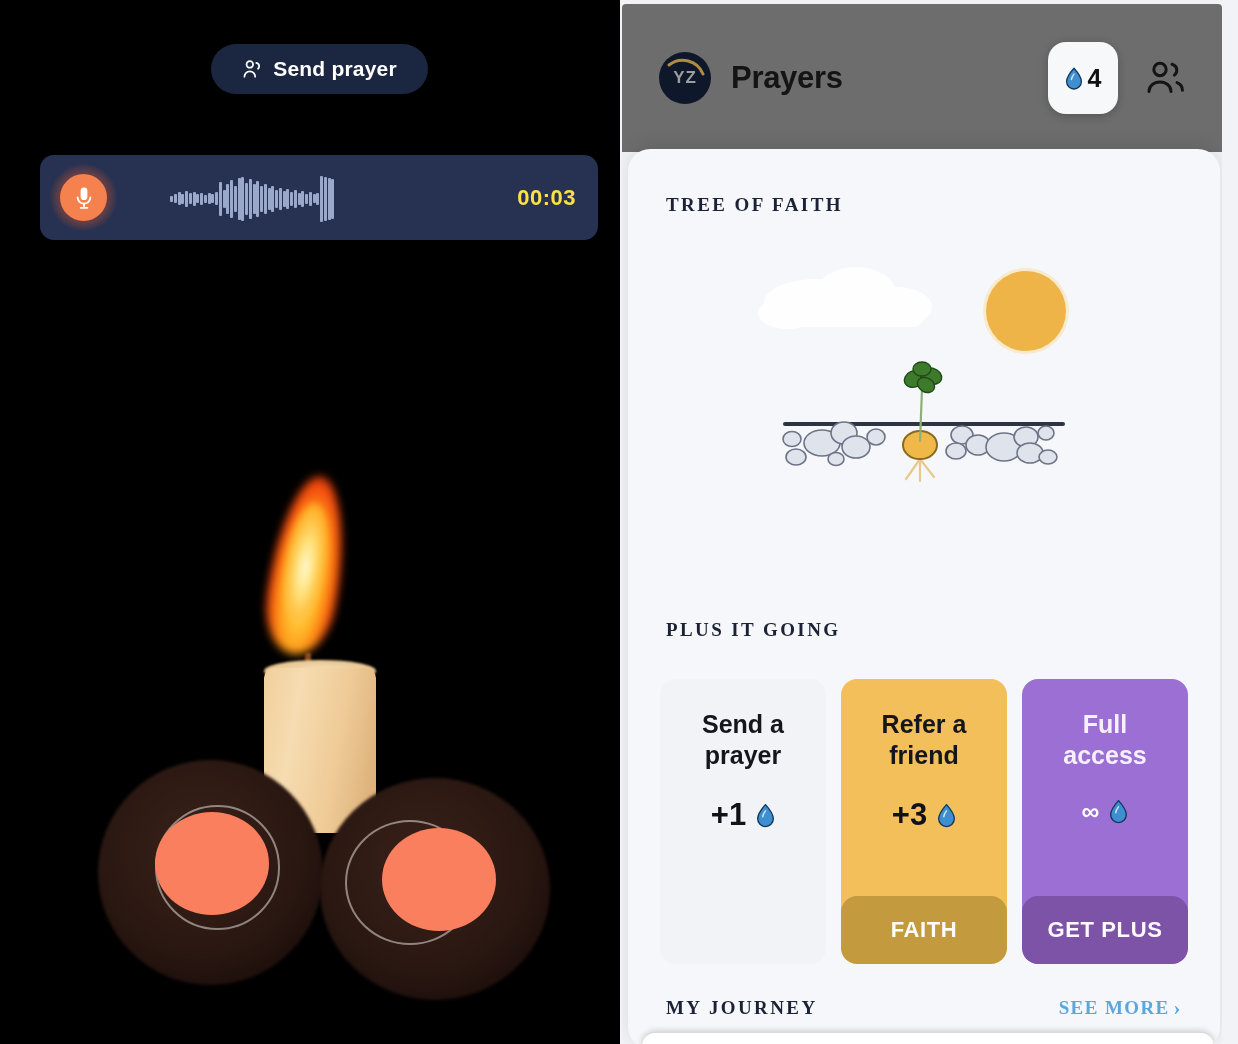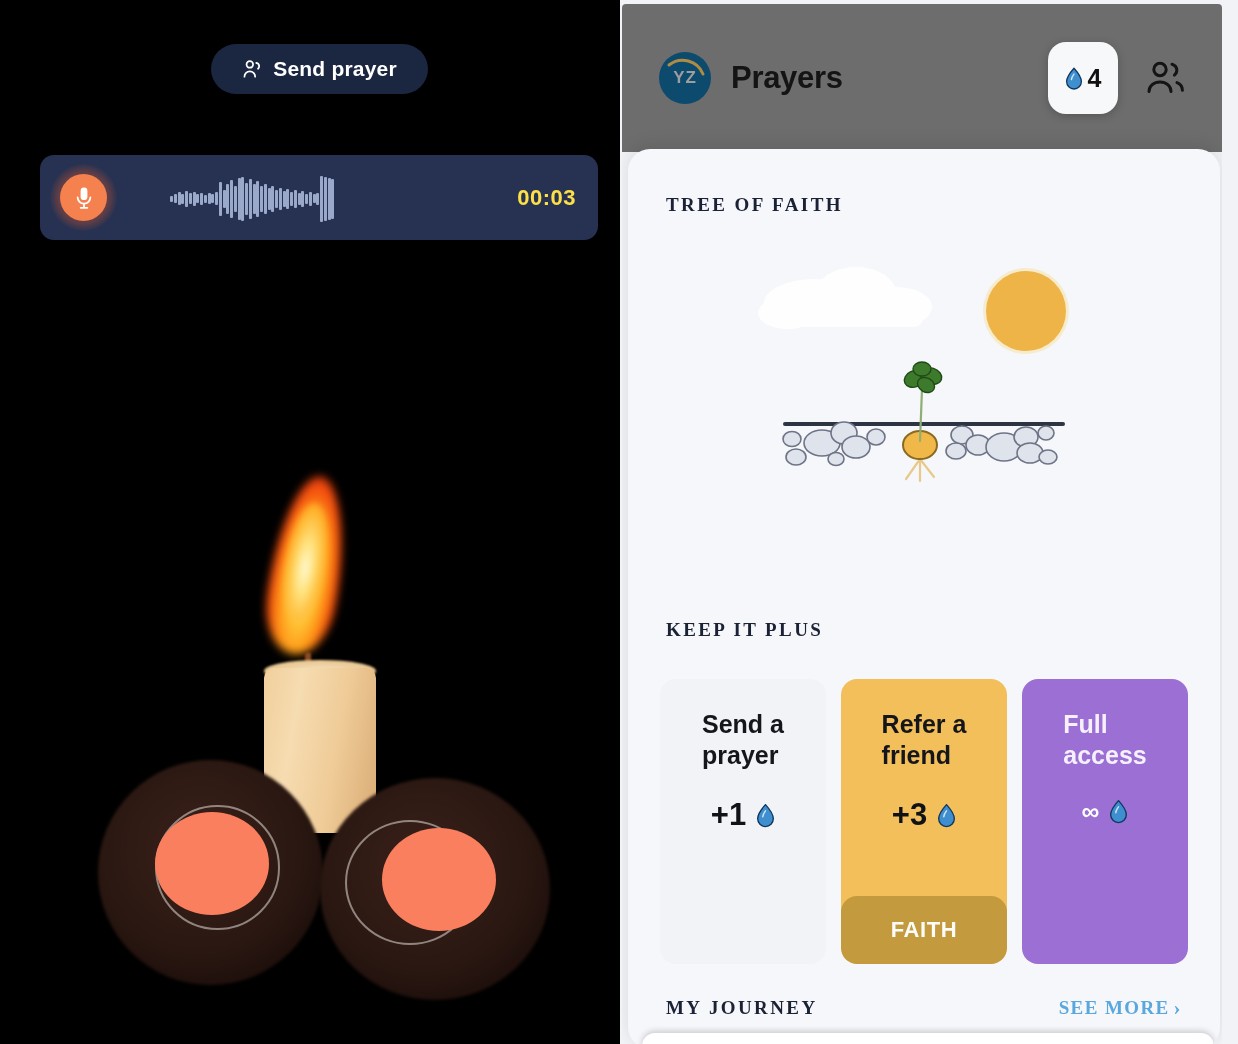--- a/index.html
+++ b/index.html
@@ -119,21 +119,21 @@
   
   .app-header {
     position:absolute; left:0; top:0; width:600px; height:148px;
     background:#6d6d6d;
     display:flex; align-items:center;
     padding: 0 22px;
   }
   .avatar-yz {
     position: relative;
     width: 52px; height: 52px; border-radius: 50%;
-    background: #0c4a6e;
+    background: #0f172a;
     display:flex; align-items:center; justify-content:center;
     color:#9d9d9d; font-size:17px; font-weight:600; letter-spacing:1px;
     flex: 0 0 52px;
     margin-left: 15px;
   }
   .avatar-arc { position:absolute; left:-4px; top:-4px; width:60px; height:60px; }
   .header-title {
     margin-left: 20px;
     font-size: 31px; font-weight: 800; color:#141414; letter-spacing:-.3px;
   }
@@ -190,21 +190,21 @@
     flex:1 1 0;
     border-radius:16px;
     overflow:hidden;
     display:flex; flex-direction:column; align-items:center;
     padding-top:30px;
     cursor:pointer;
   }
   .card.white { background:#f1f3f7; }
   .card.orange { background:#f2bf5b; }
   .card.purple { background:#9b6fd4; }
-  .card-title { font-size:25px; font-weight:700; line-height:1.22; text-align:left; }
+  .card-title { font-size:25px; font-weight:700; line-height:1.22; text-align:center; }
   .card.white .card-title, .card.orange .card-title { color:#15161c; }
   .card.purple .card-title { color:#f5f0fb; }
   .card-reward { position:absolute; left:0; top:118px; width:100%;
     display:flex; align-items:center; justify-content:center; gap:10px; }
   .reward-num { font-size:31px; font-weight:800; color:#101218; }
   .card.purple .reward-num { color:#ffffff; font-size:25px; }
   .reward-drop { width:19px; height:25px; display:block; }
   .card-cta {
     position:absolute; left:0; bottom:0; width:100%; height:68px;
     display:flex; align-items:center; justify-content:center;
@@ -419,21 +419,21 @@
 
             <g fill="#3d7a2c" stroke="#1f4a16" stroke-width="1.4">
               <ellipse cx="136" cy="20" rx="10" ry="8" transform="rotate(-24 136 20)"></ellipse>
               <ellipse cx="153" cy="17" rx="11" ry="8" transform="rotate(18 153 17)"></ellipse>
               <ellipse cx="144" cy="10" rx="9" ry="7"></ellipse>
               <ellipse cx="148" cy="26" rx="9" ry="7" transform="rotate(30 148 26)"></ellipse>
             </g>
           </svg>
         </div>
 
-        <div class="sec-label keep-label">KEEP IT PLUS</div>
+        <div class="sec-label keep-label">PLUS IT GOING</div>
 
         <div class="cards">
 
           <div class="card white">
             <div class="card-title">
               <span>Send a</span><br>
               <span>prayer</span>
             </div>
             <div class="card-reward">
               <span class="reward-num">+1</span>
@@ -470,20 +470,21 @@
             </div>
             <div class="card-reward">
               <span class="reward-num">∞</span>
               <span>
                 <svg class="reward-drop" viewBox="0 0 18 23">
                   <path d="M9 1.2C9 1.2 1.6 9.4 1.6 14.6a7.4 7.4 0 0 0 14.8 0C16.4 9.4 9 1.2 9 1.2z" fill="#3f8fd0" stroke="#10375c" stroke-width="1.3" stroke-linejoin="round"></path>
                   <path d="M6.4 12.6c.2-2 1.6-4.2 2.6-5.5" stroke="#cfe6f7" stroke-width="1.4" stroke-linecap="round" fill="none"></path>
                 </svg>
               </span>
             </div>
+            <div class="card-cta">GET PLUS</div>
           </div>
 
         </div>
 
         <div class="journey-row">
           <div class="sec-label">MY JOURNEY</div>
           <div class="see-more">
             <span>SEE MORE</span>
             <span class="chev">›</span>
           </div>

